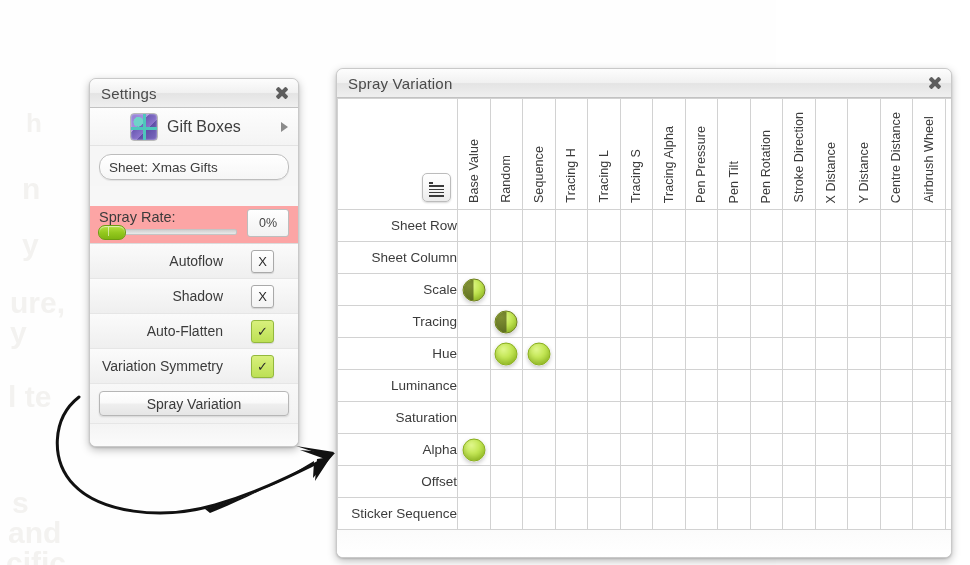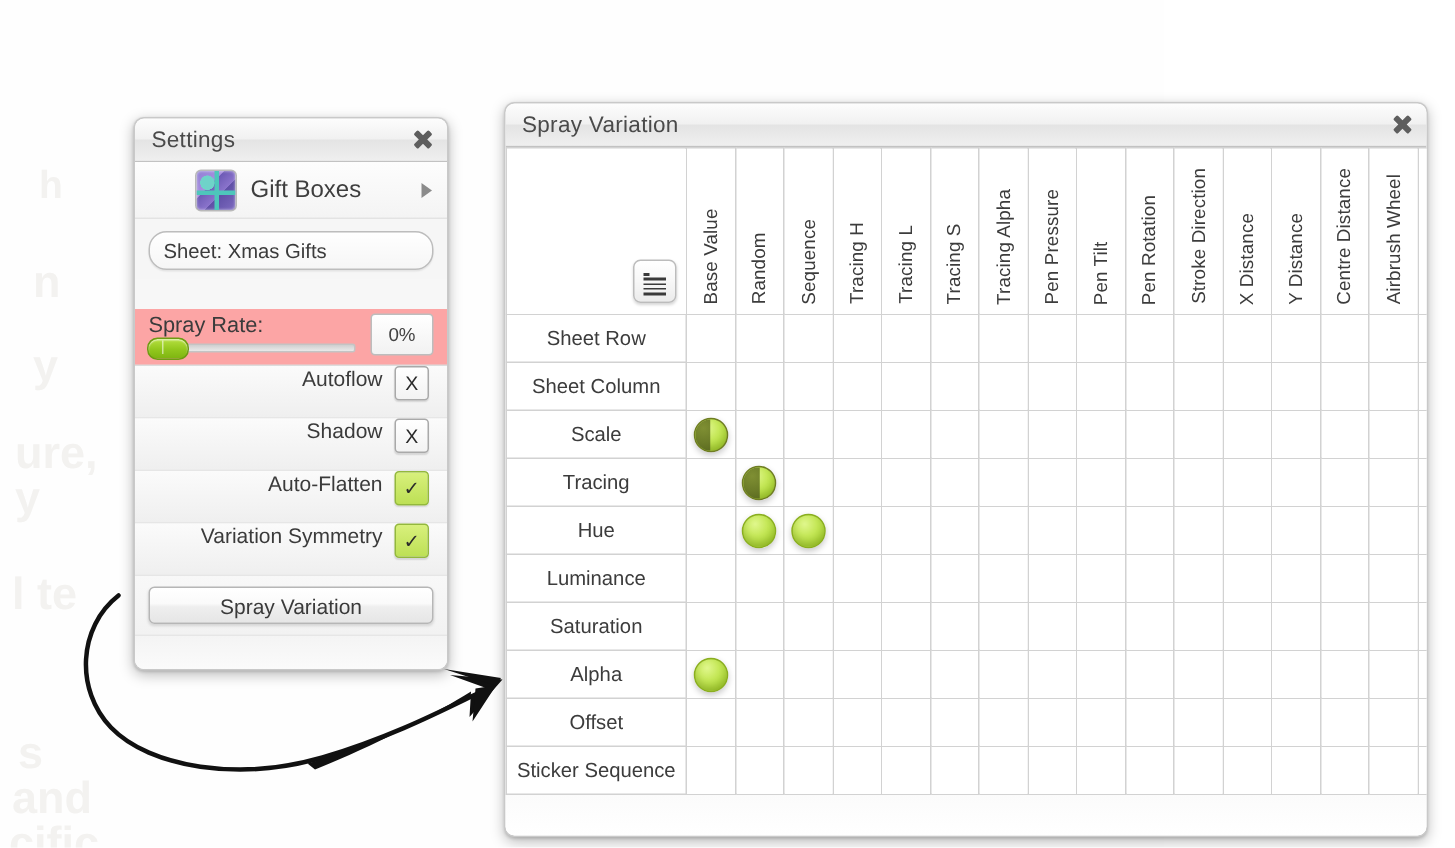--- a/index.html
+++ b/index.html
@@ -175,24 +175,25 @@
   .slider-knob::after {
     content: "";
     position: absolute;
     left: 9px; top: 1px;
     width: 1px; height: 9px;
     background: rgba(255,255,255,.55);
   }
 
   .toggle-row {
     height: 34px;
-    display: flex; align-items: flex-start; justify-content: flex-end;
-    padding-right: 12px;
+    display: flex; align-items: center; justify-content: flex-end;
+    padding-right: 24px;
     border-bottom: 1px solid #e6e6e6;
     background: linear-gradient(to bottom, #fbfbfb 0%, #efefef 100%);
+    gap: 20px;
   }
   .toggle-label { font-size: 14px; color: #3b3b3b; margin-right: 8px; }
   .box {
     width: 21px; height: 21px;
     border: 1px solid #a9a9a9;
     border-radius: 3px;
     display: flex; align-items: center; justify-content: center;
     font-size: 13px;
     color: #2b2b2b;
     background: linear-gradient(to bottom, #ffffff, #f3f3f3);
@@ -282,21 +283,21 @@
     font-weight: normal;
     font-size: 12.5px;
     color: #3c3c3c;
     white-space: nowrap;
     margin: 0 auto 6px auto;
     letter-spacing: .1px;
   }
 
   td.rowlabel {
     height: 31px;
-    text-align: center;
+    text-align: right;
     padding-right: 9px;
     font-size: 13.5px;
     color: #3c3c3c;
     border-left: none;
     white-space: nowrap;
   }
   td.cell { height: 31px; position: relative; }
 
   .dot {
     position: absolute;

